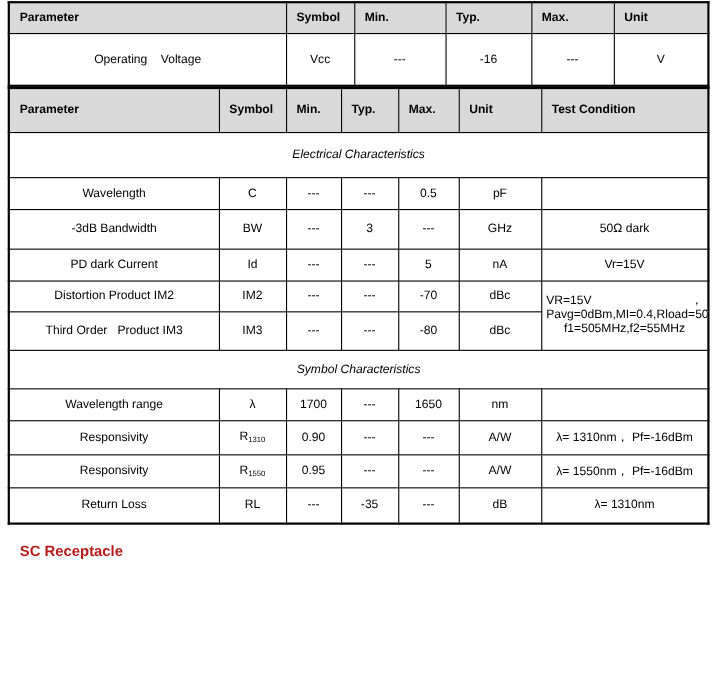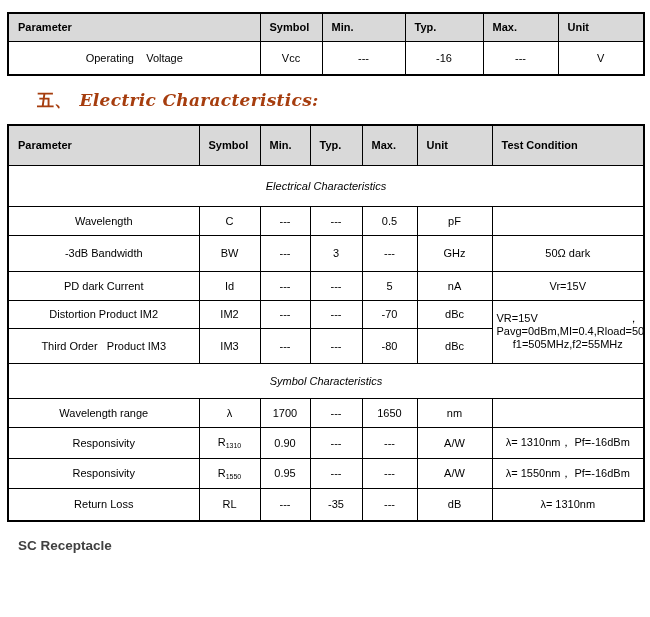--- a/index.html
+++ b/index.html
@@ -6,21 +6,21 @@
     margin: 0;
     padding: 0;
     background: #ffffff;
     font-family: "Liberation Sans", sans-serif;
     color: #000000;
   }
   .page {
     width: 650px;
     height: 617px;
     box-sizing: border-box;
-    padding: 12px 7px 0 7px;
+    padding: 1px 7px 0 7px;
     background: #ffffff;
     overflow: hidden;
   }
   table.spec {
     border-collapse: collapse;
     table-layout: fixed;
     width: 636px;
     border: 2px solid #000000;
   }
   table.spec th, table.spec td {
@@ -87,21 +87,21 @@
     margin-right: 8px;
   }
   .heading-bottom {
     margin-top: 9px;
     margin-bottom: 0;
   }
   .subtitle {
     margin: 16px 0 0 11px;
     font-size: 13.5px;
     font-weight: bold;
-    color: #404040;
+    color: #b91c1c;
   }
 </style>
 </head>
 <body>
 
 <div class="page">
 
   <table class="spec">
     <colgroup>
       <col style="width:252px">
@@ -115,34 +115,31 @@
       <tr style="height:28px">
         <th>Parameter</th>
         <th>Symbol</th>
         <th>Min.</th>
         <th>Typ.</th>
         <th>Max.</th>
         <th>Unit</th>
       </tr>
     </thead>
     <tbody>
-      <tr style="height:34px">
+      <tr style="height:48px">
         <td class="param">Operating    Voltage</td>
         <td>Vcc</td>
         <td>---</td>
         <td>-16</td>
         <td>---</td>
         <td>V</td>
       </tr>
     </tbody>
   </table>
 
-  <div class="script-heading">
-    <span class="prefix">五、</span><span>Electric Characteristics:</span>
-  </div>
 
   <table class="spec">
     <colgroup>
       <col style="width:191px">
         <col style="width:61px">
         <col style="width:50px">
       <col style="width:52px">
         <col style="width:55px">
         <col style="width:75px">
       <col style="width:152px">

